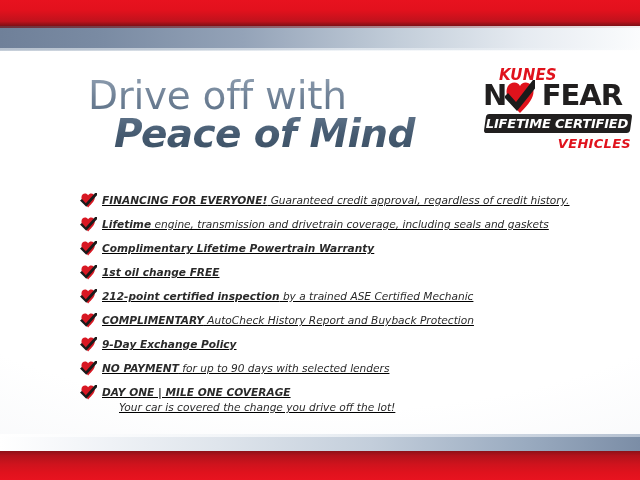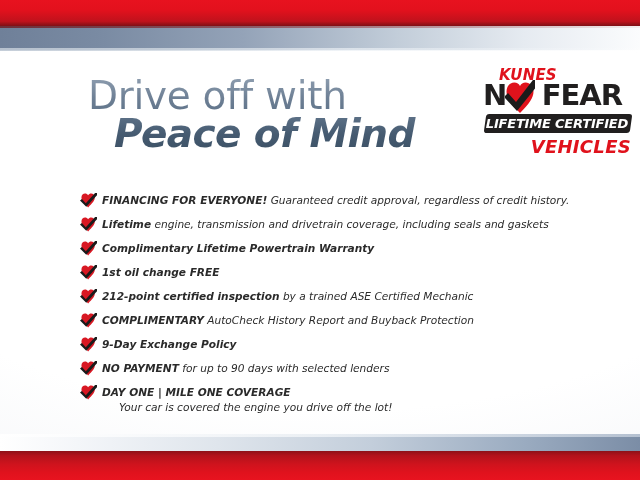--- a/index.html
+++ b/index.html
@@ -169,38 +169,39 @@
     letter-spacing: -0.2px;
     color: #ffffff;
     white-space: nowrap;
   }
   .logo-vehicles {
     position: absolute;
     right: 2px; top: 70px;
     font-family: "DejaVu Sans", sans-serif;
     font-weight: bold;
     font-style: italic;
-    font-size: 18px;
+    font-size: 13px;
     letter-spacing: 0.3px;
     color: #e0121c;
     text-align: right;
   }
 
   
   .bullets {
     position: absolute;
     left: 80px;
     top: 192px;
     width: 500px;
   }
   .bullet-row {
     position: relative;
     min-height: 20px;
     padding-left: 22px;
     margin-bottom: 4px;
+    text-decoration: underline;
   }
   .bullet-icon {
     position: absolute;
     left: 0;
     top: 1px;
     width: 17px;
     height: 15px;
   }
   .bullet-text {
     font-family: "DejaVu Sans", sans-serif;
@@ -312,19 +313,19 @@
             <path d="M2.2 8.0 L7.4 13.6 L21.6 -2.0 L24.4 0.9 L8.0 18.4 L-0.4 10.0 Z" fill="#1b1b1b"></path>
           </svg></span>
         <div class="bullet-text"><span class="b">NO PAYMENT</span><span> for up to 90 days with selected lenders</span></div>
       </div>
       <div class="bullet-row">
         <span class="bullet-icon"><svg viewBox="0 0 22 20" width="17" height="15" aria-hidden="true">
             <path d="M10.5 19.2 C4.6 13.6 1.6 9.9 1.6 6.1 C1.6 2.9 3.9 0.8 6.4 0.8 C8.1 0.8 9.5 1.7 10.5 3.0 C11.4 1.7 12.9 0.8 14.6 0.8 C17.1 0.8 19.4 2.9 19.4 6.1 C19.4 9.9 16.4 13.6 10.5 19.2 Z" fill="#d81823"></path>
             <path d="M2.2 8.0 L7.4 13.6 L21.6 -2.0 L24.4 0.9 L8.0 18.4 L-0.4 10.0 Z" fill="#1b1b1b"></path>
           </svg></span>
         <div class="bullet-text"><span class="b">DAY ONE  |  MILE ONE COVERAGE</span><span></span></div>
-        <div class="bullet-sub">Your car is covered the engine you drive off the lot!</div>
+        <div class="bullet-sub">Your car is covered the change you drive off the lot!</div>
       </div>
     </div>
 
   <div class="band-silver-bot"></div>
   <div class="band-red-bot"></div>
 </div>
 
 </body></html>

